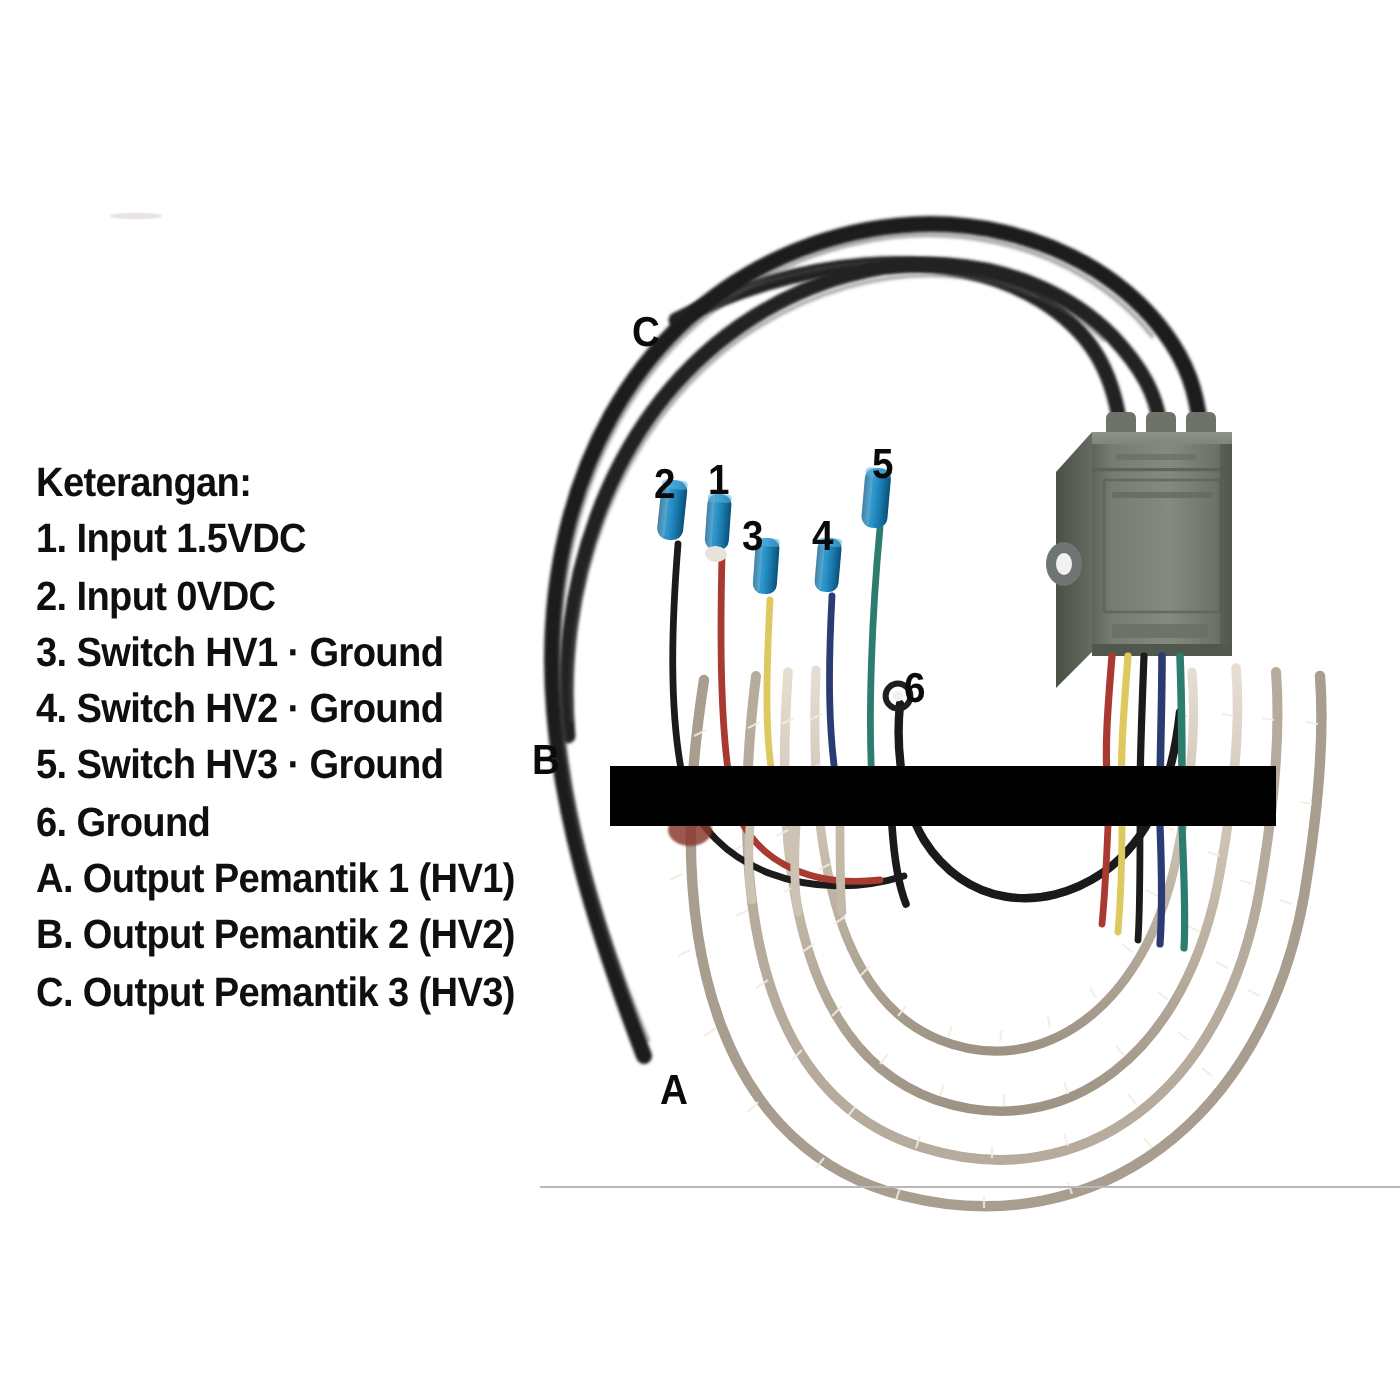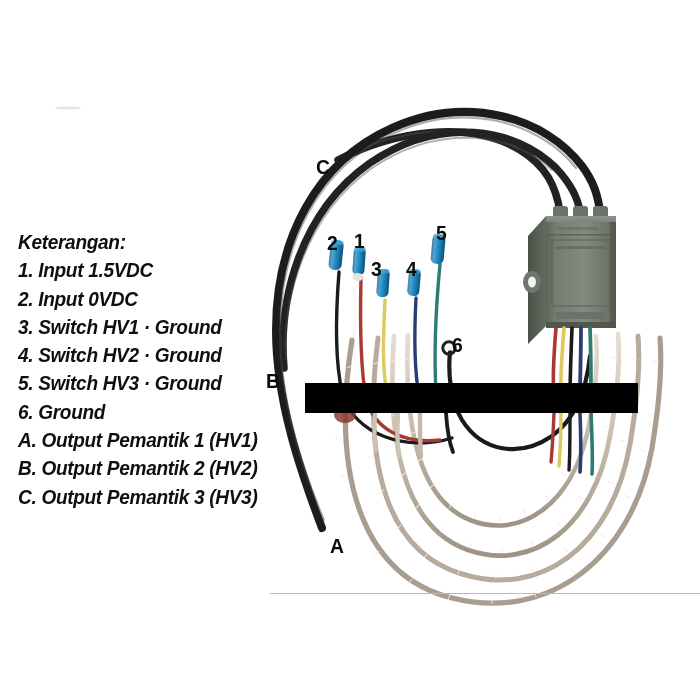--- a/index.html
+++ b/index.html
@@ -24,21 +24,20 @@
     width: 700px;
     height: 700px;
     display: block;
   }
   #legend {
     position: absolute;
     left: 18px;
     top: 228px;
     width: 268px;
     z-index: 5;
-    font-style: italic;
   }
   #legend .legend-line {
     font-family: "Liberation Sans", sans-serif;
     font-weight: bold;
     font-size: 20.5px;
     line-height: 28.3px;
     letter-spacing: -0.35px;
     color: #100f0f;
     white-space: nowrap;
     transform: scaleX(0.93);

